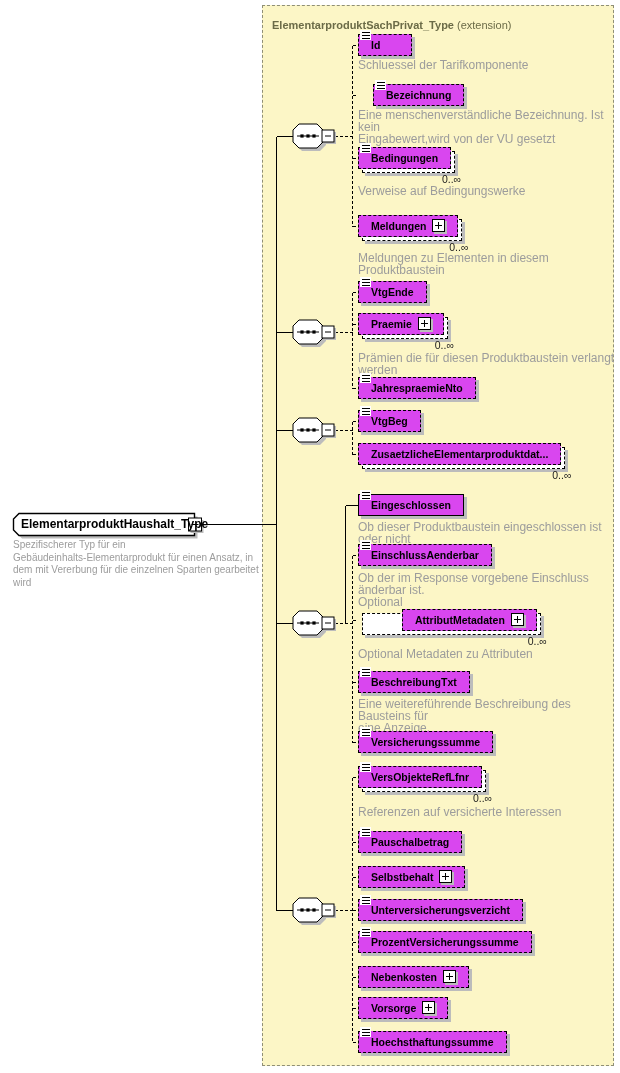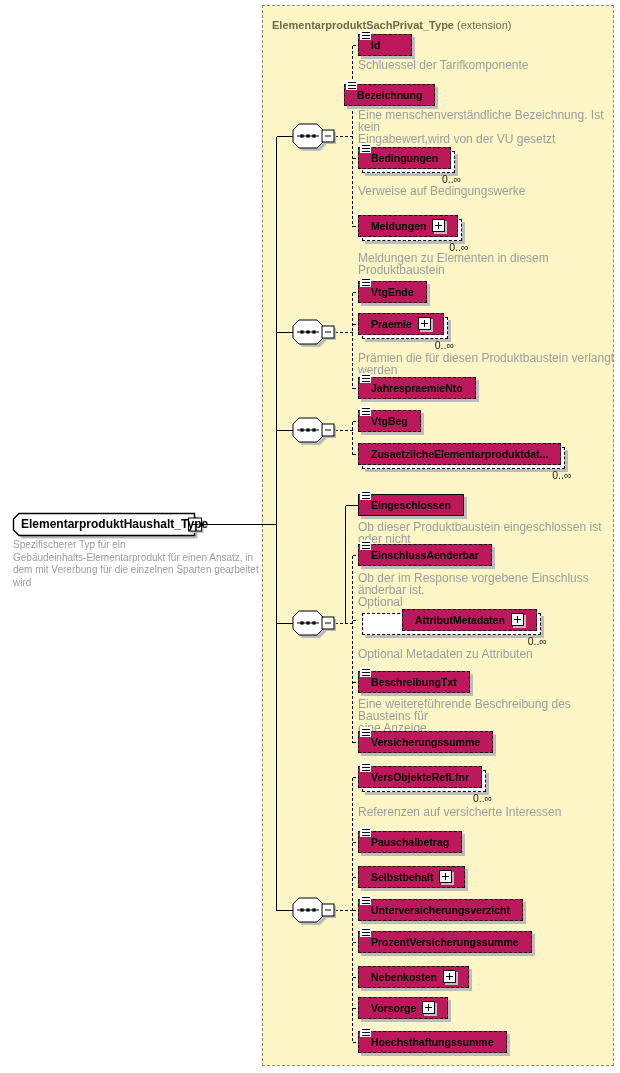--- a/index.html
+++ b/index.html
@@ -22,21 +22,21 @@
   #nodes{position:absolute;left:0;top:0;width:620px;height:1073px;}
   
   .node{position:absolute;white-space:nowrap;}
   .backbox{
     position:absolute;left:4px;top:4px;right:-4px;bottom:-4px;
     border:1px dashed #000;background:#fff;
     box-shadow:3px 3px 0 var(--shadow,#bcbcbc);
   }
   .box{
     position:relative;display:inline-block;height:20px;line-height:20px;
-    padding:0 12px 0 12px;border:1px dashed #000;background:#be185d;
+    padding:0 12px 0 12px;border:1px dashed #000;background:#d946ef;
     font-size:10.5px;font-weight:bold;color:#000;min-width:28px;
     box-shadow:3px 3px 0 var(--shadow,#bcbcbc);
   }
   .node.multi .box{box-shadow:none;}
   .node.required .box{border-style:solid;}
   .etype-icon{
     position:absolute;left:1px;top:-5px;width:11px;height:10px;z-index:3;
     background:
       linear-gradient(#000,#000) 2px 2px/8px 1px no-repeat,
       linear-gradient(#000,#000) 2px 5px/8px 1px no-repeat,
@@ -139,21 +139,21 @@
 
   <div id="root-label">ElementarproduktHaushalt_Type</div>
   <div id="root-ann" class="annroot">Spezifischerer Typ für ein
 Gebäudeinhalts-Elementarprodukt für einen Ansatz, in
 dem mit Vererbung für die einzelnen Sparten gearbeitet
 wird</div>
 
   <div id="nodes">
       <div class="node" style="left: 358px; top: 34px;"><span class="box"><span class="etype-icon"></span><span class="el-label">Id</span></span></div>
       <div class="ann" style="top: 59px;">Schluessel der Tarifkomponente</div>
-      <div class="node" style="left: 344px; top: 84px;"><span class="box"><span class="etype-icon"></span><span class="el-label">Bezeichnung</span></span></div>
+      <div class="node" style="left: 373px; top: 84px;"><span class="box"><span class="etype-icon"></span><span class="el-label">Bezeichnung</span></span></div>
       <div class="ann" style="top: 109px;">Eine menschenverständliche Bezeichnung. Ist kein
 Eingabewert,wird von der VU gesetzt</div>
       <div class="node multi" style="left: 358px; top: 147px;"><span class="backbox"></span><span class="box"><span class="etype-icon"></span><span class="el-label">Bedingungen</span></span><span class="mult">0..∞</span></div>
       <div class="ann" style="top: 185px;">Verweise auf Bedingungswerke</div>
       <div class="node multi" style="left: 358px; top: 215px;"><span class="backbox"></span><span class="box"><span class="el-label">Meldungen</span><span class="expand-icon"></span></span><span class="mult">0..∞</span></div>
       <div class="ann" style="top: 252px;">Meldungen zu Elementen in diesem Produktbaustein</div>
       <div class="node" style="left: 358px; top: 281px;"><span class="box"><span class="etype-icon"></span><span class="el-label">VtgEnde</span></span></div>
       <div class="node multi" style="left: 358px; top: 313px;"><span class="backbox"></span><span class="box"><span class="el-label">Praemie</span><span class="expand-icon"></span></span><span class="mult">0..∞</span></div>
       <div class="ann" style="top: 352px;">Prämien die für diesen Produktbaustein verlangt werden</div>
       <div class="node" style="left: 358px; top: 377px;"><span class="box"><span class="etype-icon"></span><span class="el-label">JahrespraemieNto</span></span></div>

